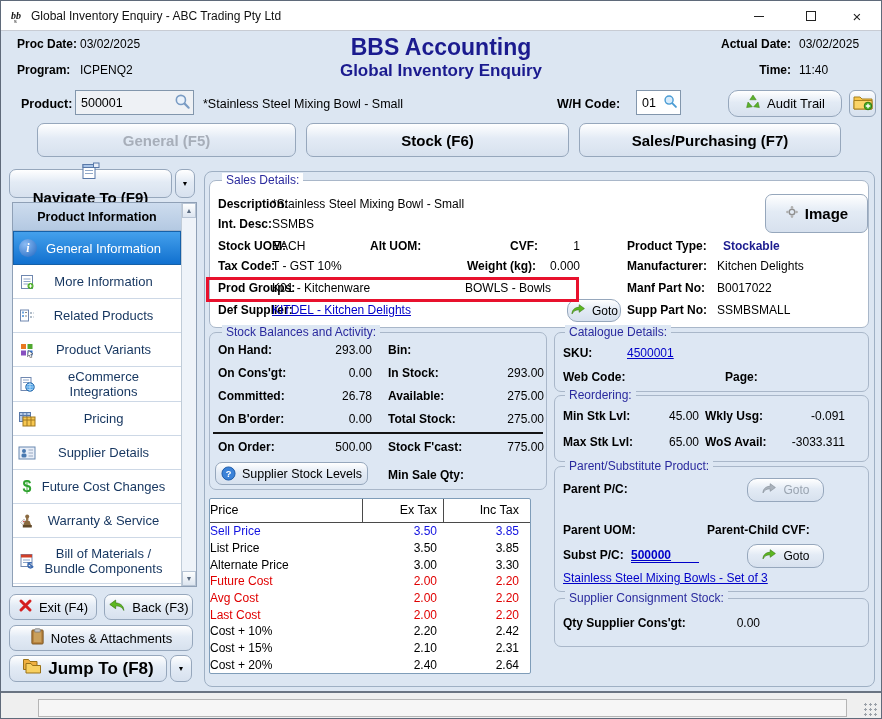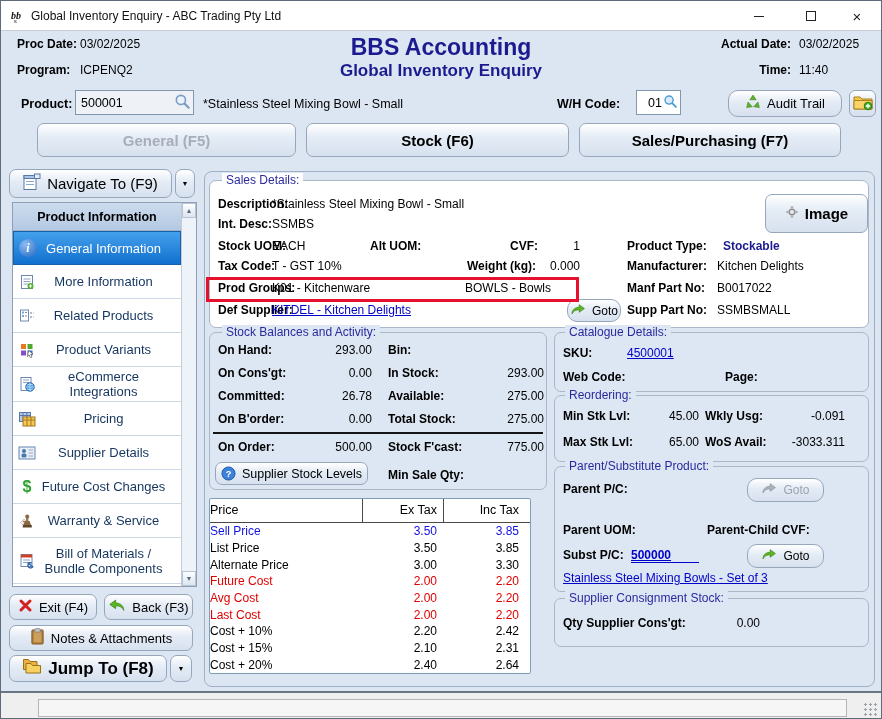--- a/index.html
+++ b/index.html
@@ -120,21 +120,21 @@
 <div class="field" style="left:74px;top:89px;width:119px;height:25px;background:#eef1f5;">
   <span class="fv">500001</span>
   <span><svg width="17" height="17" viewBox="0 0 16 16">
         <circle cx="6.5" cy="6.5" r="4.3" fill="#eaf2fb" stroke="#7a9cc4" stroke-width="1.5"></circle>
         <line x1="10" y1="10" x2="13.8" y2="13.8" stroke="#7a9cc4" stroke-width="2" stroke-linecap="round"></line>
       </svg></span>
 </div>
 <span class="val" style="left:202px;top:96px;font-size:12.5px;">*Stainless Steel Mixing Bowl - Small</span>
 
 <span class="lbl" style="left:556px;top:96px;font-size:12.5px;">W/H Code:</span>
-<div class="field" style="left:635px;top:89px;width:45px;height:25px;background:#fff;padding-left:6px;">
+<div class="field" style="left:635px;top:89px;width:45px;height:25px;background:#fff;">
   <span class="fv">01</span>
   <span><svg width="15" height="15" viewBox="0 0 16 16">
         <circle cx="6.5" cy="6.5" r="4.3" fill="#d8ecfc" stroke="#4a9cd4" stroke-width="1.5"></circle>
         <line x1="10" y1="10" x2="13.8" y2="13.8" stroke="#4a9cd4" stroke-width="2" stroke-linecap="round"></line>
       </svg></span>
 </div>
 
 <div class="btn" style="left:727px;top:89px;width:114px;height:27px;border-radius:10px;">
   <span><svg width="16" height="16" viewBox="0 0 16 16">
         <g fill="#5ab22a" stroke="#3c7c14" stroke-width="0.5">
@@ -157,21 +157,21 @@
 <div class="btn tab tab-disabled" style="left:36px;top:122px;width:259px;">
     <span>General (F5)</span>
   </div>
 <div class="btn tab" style="left:305px;top:122px;width:263px;">
     <span>Stock (F6)</span>
   </div>
 <div class="btn tab" style="left:578px;top:122px;width:262px;">
     <span>Sales/Purchasing (F7)</span>
   </div>
 
-<div class="btn" style="left:8px;top:168px;width:163px;height:29px;font-size:15px;font-weight:normal;">
+<div class="btn" style="left:8px;top:168px;width:163px;height:29px;font-size:15px;font-weight:bold;flex-direction:column;">
   <span><svg width="18" height="18" viewBox="0 0 18 18">
         <rect x="1" y="2.5" width="12" height="14" fill="#fff" stroke="#5878a8"></rect>
         <rect x="1" y="2.5" width="12" height="3" fill="#a8c4e8" stroke="#5878a8"></rect>
         <line x1="3" y1="8.5" x2="11" y2="8.5" stroke="#90a8c8"></line>
         <line x1="3" y1="11.5" x2="11" y2="11.5" stroke="#90a8c8"></line>
         <rect x="11.5" y="1" width="5.5" height="4.5" fill="#e8eef8" stroke="#5878a8"></rect>
       </svg></span>
   <span>Navigate To (F9)</span>
 </div>
 <div class="btn" style="left:174px;top:168px;width:20px;height:29px;font-size:7px;">

